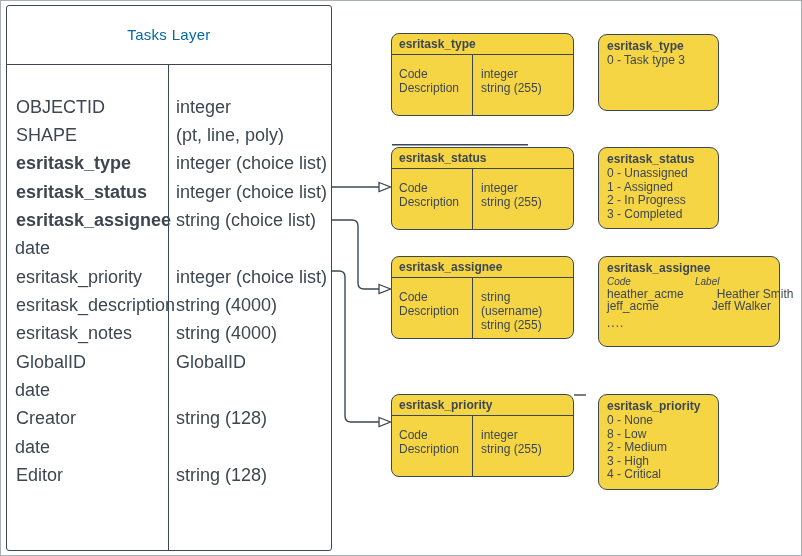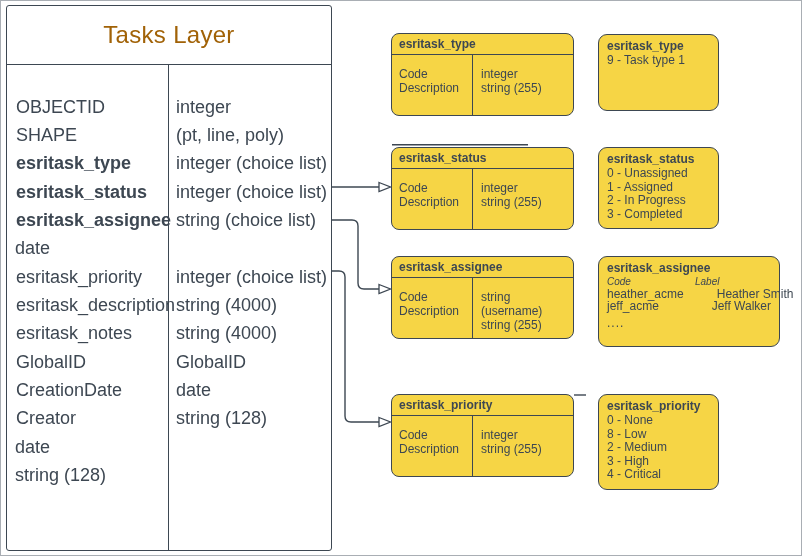--- a/index.html
+++ b/index.html
@@ -9,21 +9,21 @@
     font-family:"Liberation Sans",sans-serif;color:#3d4752;
   }
   
   .entity-table{
     position:absolute;left:5px;top:4px;width:326px;height:546px;
     background:#fff;border:1.6px solid #3d4752;border-radius:3px;box-sizing:border-box;
   }
   .entity-title{
     position:absolute;top:0;left:0;right:0;height:57px;
     display:flex;align-items:center;justify-content:center;
-    font-size:24px;color:#a16207;letter-spacing:.3px;
+    font-size:15px;color:#0369a1;letter-spacing:.3px;
   }
   .entity-head-divider{position:absolute;top:58px;left:0;right:0;border-top:1.5px solid #3d4752;}
   .entity-col-divider{position:absolute;top:59px;bottom:0;left:161px;border-left:1px solid #3d4752;}
   .entity-rows{position:absolute;top:87px;left:0;right:0;}
   .entity-row{display:flex;height:28.35px;align-items:center;font-size:18px;}
   .entity-row .fname{width:161px;padding-left:9px;box-sizing:border-box;white-space:nowrap;}
   .entity-row .ftype{padding-left:8px;white-space:nowrap;}
   .bold{font-weight:bold;}
   
   .dbox{
@@ -96,31 +96,31 @@
         </div>
       <div class="entity-row">
           <span class="fname">esritask_notes</span>
           <span class="ftype">string (4000)</span>
         </div>
       <div class="entity-row">
           <span class="fname">GlobalID</span>
           <span class="ftype">GlobalID</span>
         </div>
       <div class="entity-row">
-          <span class="fname">CreationDate</span>
           <span class="ftype">date</span>
         </div>
       <div class="entity-row">
           <span class="fname">Creator</span>
           <span class="ftype">string (128)</span>
         </div>
       <div class="entity-row">
           <span class="ftype">date</span>
         </div>
       <div class="entity-row">
+          <span class="fname">Editor</span>
           <span class="ftype">string (128)</span>
         </div>
     </div>
   </div>
 
   <svg class="wires" viewBox="0 0 802 556">
     <g fill="none" stroke="#3d4752" stroke-width="1.4">
       <path d="M331 186 H378"></path>
       <path d="M331 219 H351 Q357 219 357 225 V282 Q357 288 363 288 H378"></path>
       <path d="M331 270 H338 Q344 270 344 276 V415 Q344 421 350 421 H378"></path>
@@ -169,21 +169,21 @@
     <div class="dbox-body">
       <div class="dbox-col-l">Code
 Description</div>
       <div class="dbox-col-r">integer
 string (255)</div>
     </div>
   </div>
 
   <div class="vbox" style="top:33px;width:121px;height:77px;">
     <div class="vbox-title">esritask_type</div>
-    <div class="vbox-item">9 - Task type 1</div>
+    <div class="vbox-item">0 - Task type 3</div>
   </div>
 
   <div class="vbox" style="top:146px;width:121px;height:82px;">
     <div class="vbox-title">esritask_status</div>
     <div class="vbox-item">0 - Unassigned</div>
     <div class="vbox-item">1 - Assigned</div>
     <div class="vbox-item">2 - In Progress</div>
     <div class="vbox-item">3 - Completed</div>
   </div>
 

